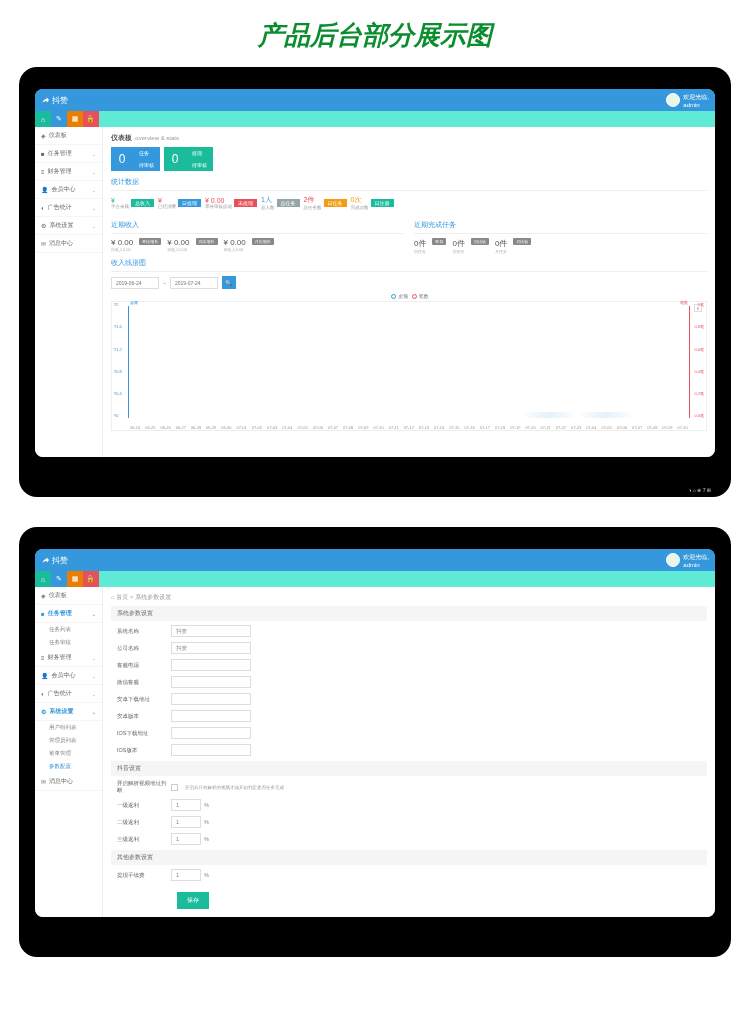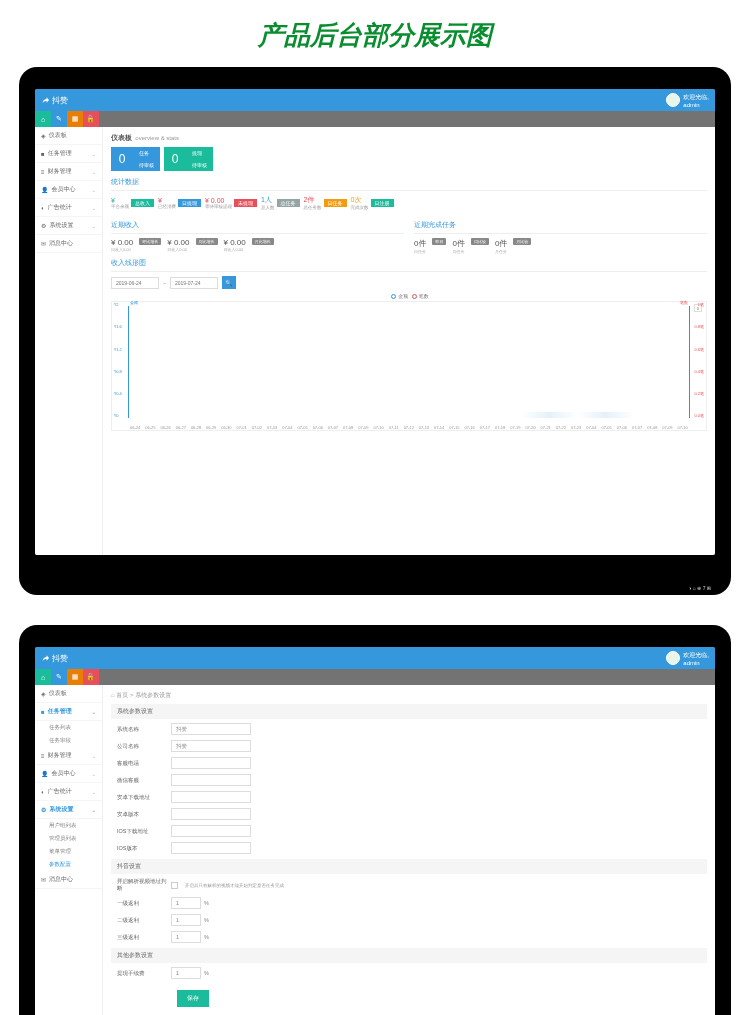--- a/index.html
+++ b/index.html
@@ -1,19 +1,19 @@
 <!DOCTYPE html>
 <html><head>
 <meta charset="utf-8">
 <style>
 *{box-sizing:border-box;margin:0;padding:0;font-family:"Microsoft YaHei",Arial,sans-serif}
 body{background:#fff;width:750px}
 .page-title{text-align:center;color:#0a8d2f;font-size:26px;font-weight:bold;padding:18px 0 14px;font-style:italic}
 .monitor{background:#000;border-radius:18px;padding:22px 16px 0;margin:0 auto 30px;width:712px;position:relative}
-.monitor-inner{background:#737373;height:466px;border-radius:2px;overflow:hidden;position:relative}
+.monitor-inner{background:#5eead4;height:368px;border-radius:8px;overflow:hidden;position:relative}
 .monitor-foot{height:40px;position:relative;display:flex;align-items:center;justify-content:center}
 .apple-logo{width:16px;height:16px;fill:#e0e0e0}
 .status-bar{position:absolute;bottom:2px;left:4px;right:4px;height:10px;display:flex;align-items:center;font-size:5px;color:#ccc}
 .status-bar .url{flex:1}
 .status-bar .icons{display:flex;gap:3px}
 
 .topbar{background:#3598dc;height:22px;display:flex;align-items:center;padding:0 6px;color:#fff;font-size:8px}
 .brand{display:flex;align-items:center;gap:3px}
 .leaf{width:8px;height:8px;fill:#fff}
 .user-area{margin-left:auto;display:flex;align-items:center;gap:3px;font-size:6px}

